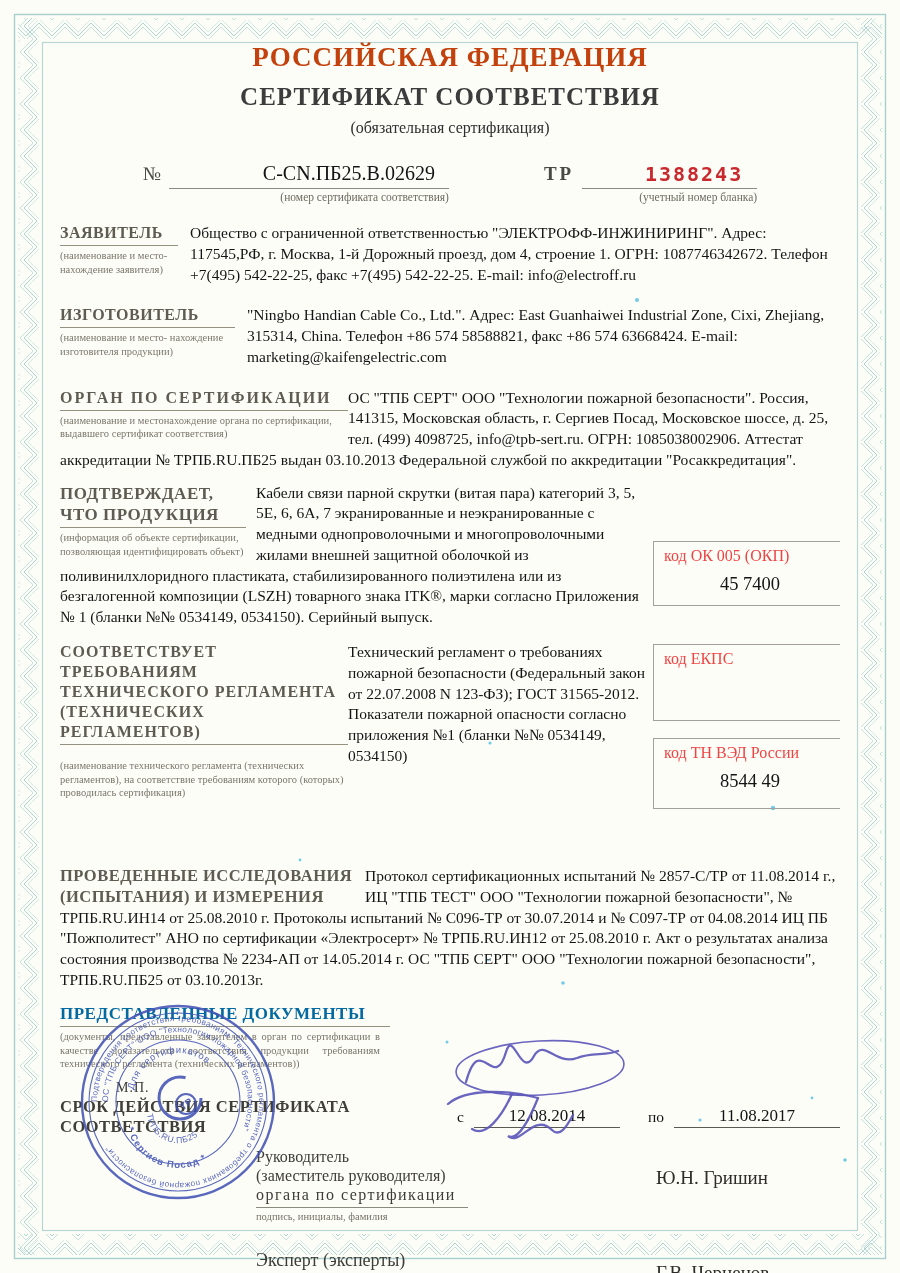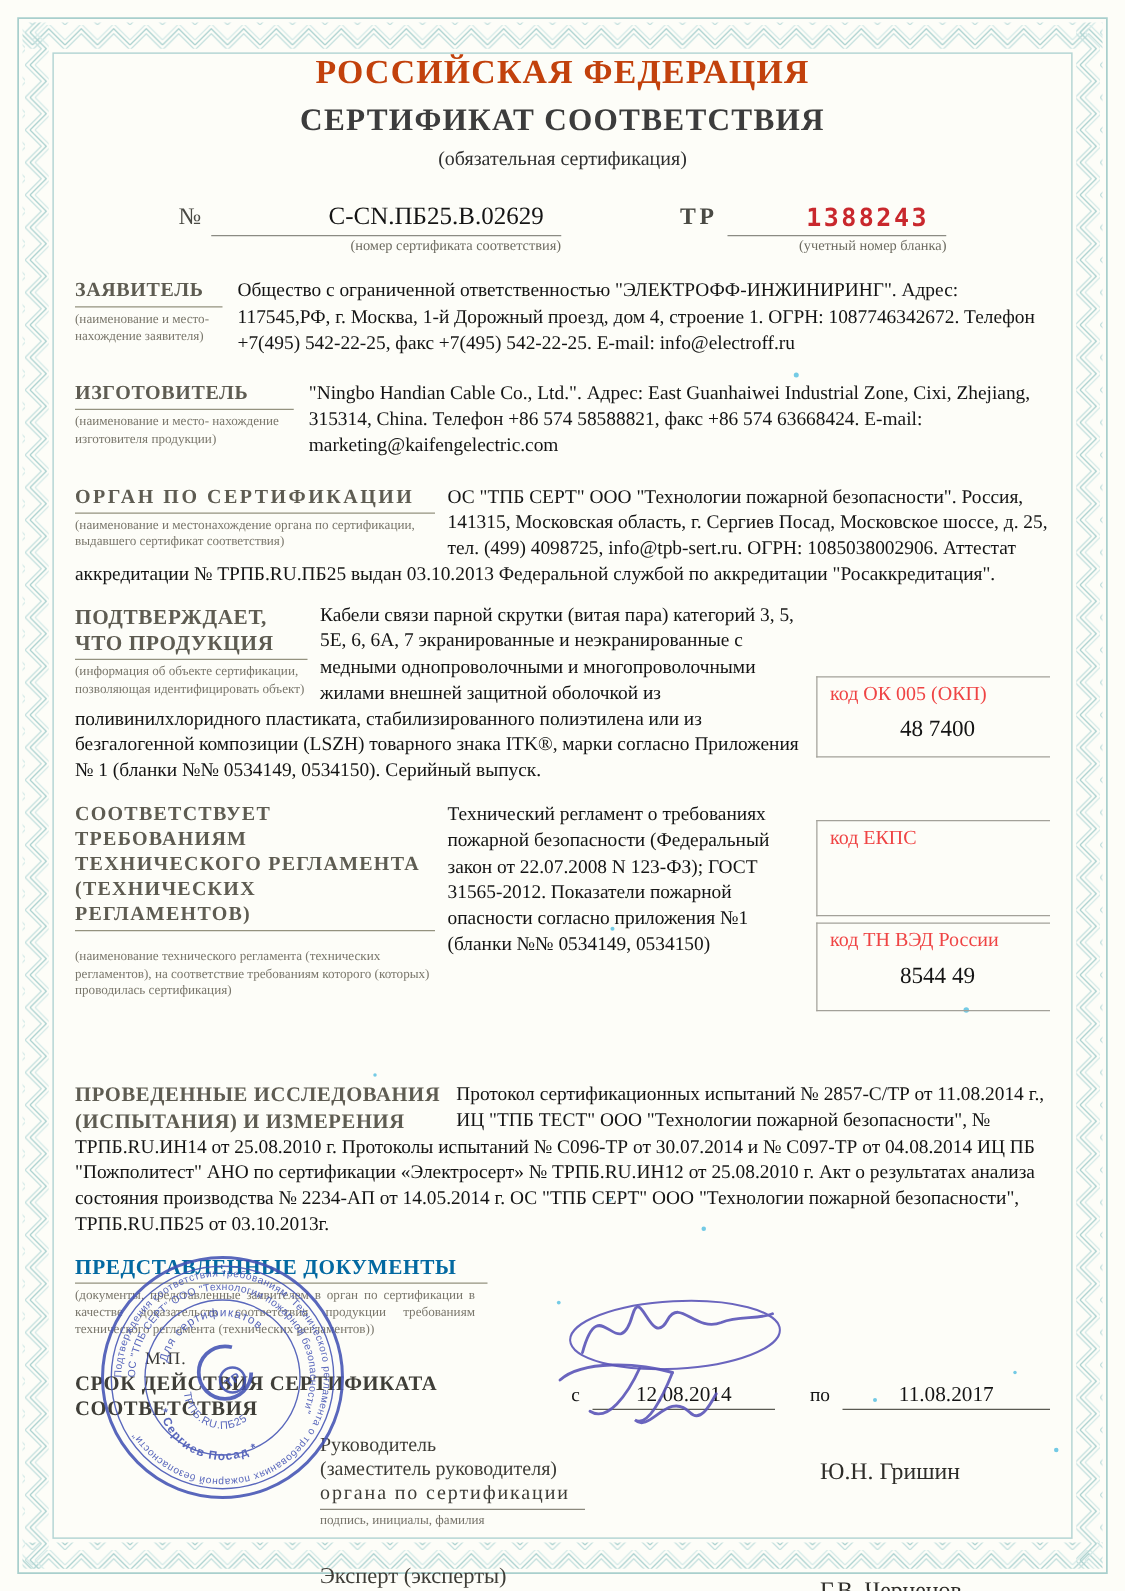--- a/index.html
+++ b/index.html
@@ -34,21 +34,21 @@
   .cols { display:flex; }
   .leftcol { flex:0 0 auto; }
   .biglabel { font-size:16px; font-weight:bold; color:#5e5c52; letter-spacing:.5px; line-height:1.25; }
   .biglabel.spread { letter-spacing:2px; }
   .rule { border-bottom:1px solid #94927f; margin:2px 0 3px 0; }
   .sublabel { font-size:10.5px; color:#7a776c; line-height:1.3; }
   .body { font-size:15.5px; line-height:1.34; margin:0; }
   .label-float { float:left; }
   .w118 { width:118px; margin-right:12px; }
   .w175 { width:175px; margin-right:12px; }
-  .w288 { width:288px; margin-right:10px; }
+  .w288 { width:288px; margin-right:0; }
   .w186 { width:186px; margin-right:10px; }
   .w297 { width:297px; margin-right:8px; }
   .w335 { width:335px; }
   .rpad { margin-right:192px; }
 
   .codebox { position:absolute; right:0; width:172px; border:1px solid #a3a199; border-right:none; padding:5px 4px 6px 10px; background:transparent; }
   .cb-label { font-size:16px; color:#ef4444; }
   .cb-value { font-size:18.5px; text-align:center; margin-top:9px; min-height:22px; }
 
   
@@ -160,32 +160,32 @@
     </section>
 
     <section class="sec" style="margin-top:12px;">
       <div class="label-float w186">
         <div class="biglabel" style="font-size:17px;">ПОДТВЕРЖДАЕТ, ЧТО ПРОДУКЦИЯ</div>
         <div class="rule"></div>
         <div class="sublabel">(информация об объекте сертификации, позволяющая идентифицировать объект)</div>
       </div>
       <div class="codebox" style="top:58px; min-height:52px;">
         <div class="cb-label">код ОК 005 (ОКП)</div>
-        <div class="cb-value">48 7400</div>
+        <div class="cb-value">45 7400</div>
       </div>
       <p class="body rpad">Кабели связи парной скрутки (витая пара) категорий 3, 5, 5Е, 6, 6А, 7 экранированные и неэкранированные с медными однопроволочными и многопроволочными жилами внешней защитной оболочкой из поливинилхлоридного пластиката, стабилизированного полиэтилена или из безгалогенной композиции (LSZH) товарного знака ITK®, марки согласно Приложения № 1 (бланки №№ 0534149, 0534150). Серийный выпуск.</p>
     </section>
 
     <section class="sec" style="margin-top:14px; min-height:190px;">
       <div class="label-float w288">
         <div class="biglabel spread" style="letter-spacing:1px;">СООТВЕТСТВУЕТ ТРЕБОВАНИЯМ ТЕХНИЧЕСКОГО РЕГЛАМЕНТА (ТЕХНИЧЕСКИХ РЕГЛАМЕНТОВ)</div>
         <div class="rule"></div>
         <div class="sublabel" style="margin-top:14px;">(наименование технического регламента (технических регламентов), на соответствие требованиям которого (которых) проводилась сертификация)</div>
       </div>
-      <div class="codebox" style="top:14px; min-height:64px;">
+      <div class="codebox" style="top:2px; min-height:64px;">
         <div class="cb-label">код ЕКПС</div>
         <div class="cb-value"></div>
       </div>
       <div class="codebox" style="top:96px; min-height:58px;">
         <div class="cb-label">код ТН ВЭД России</div>
         <div class="cb-value">8544 49</div>
       </div>
       <p class="body rpad">Технический регламент о требованиях пожарной безопасности (Федеральный закон от 22.07.2008 N 123-ФЗ); ГОСТ 31565-2012. Показатели пожарной опасности согласно приложения №1 (бланки №№ 0534149, 0534150)</p>
     </section>
 

